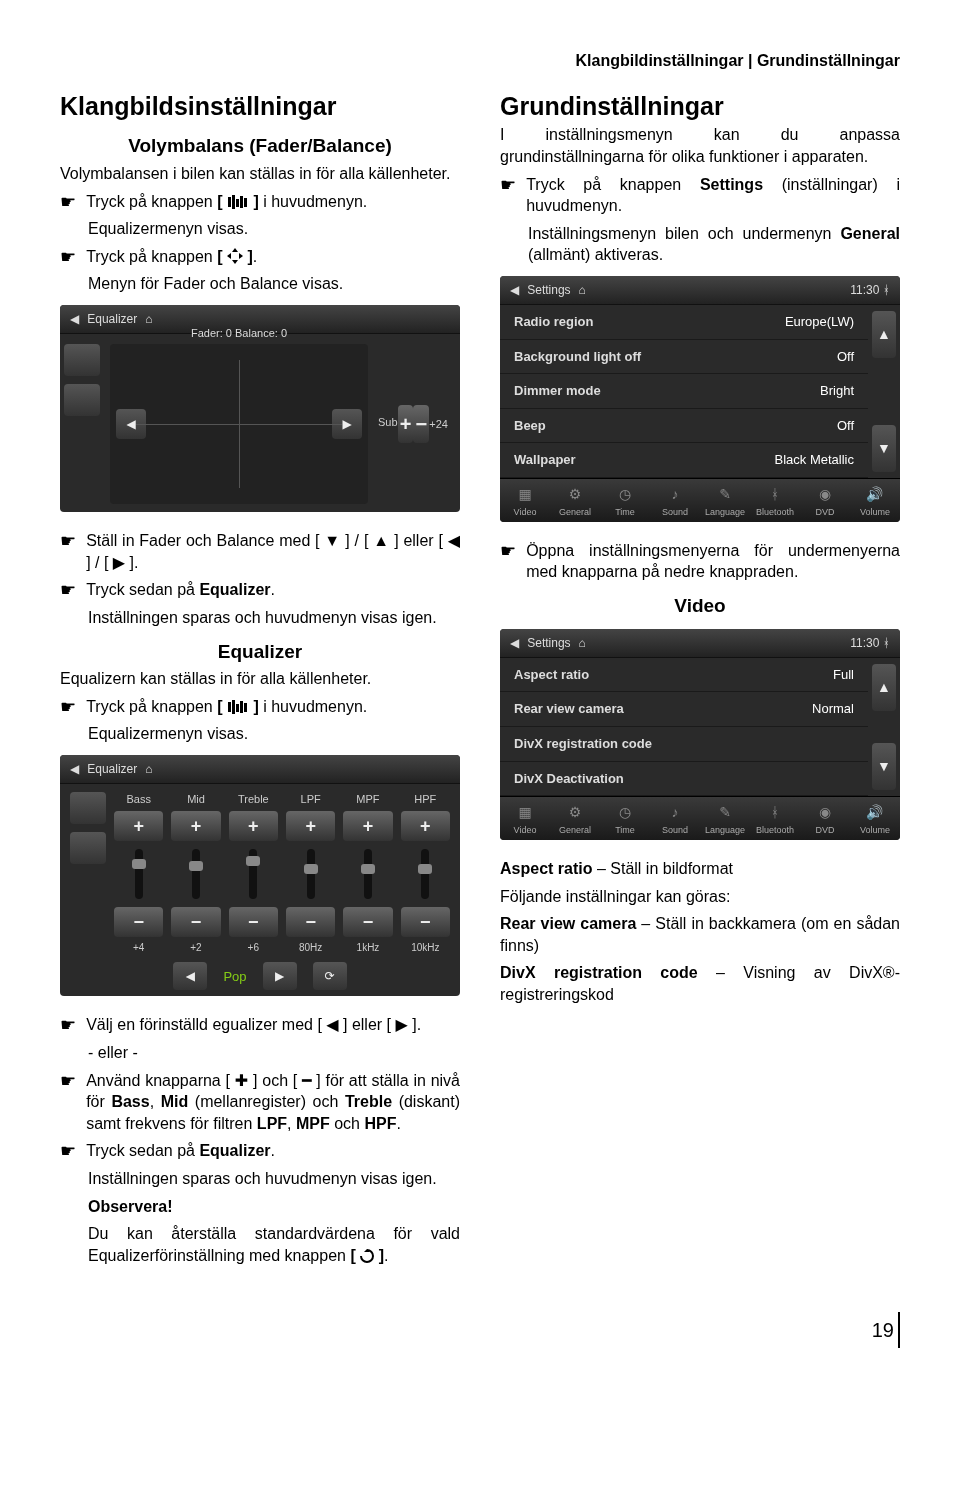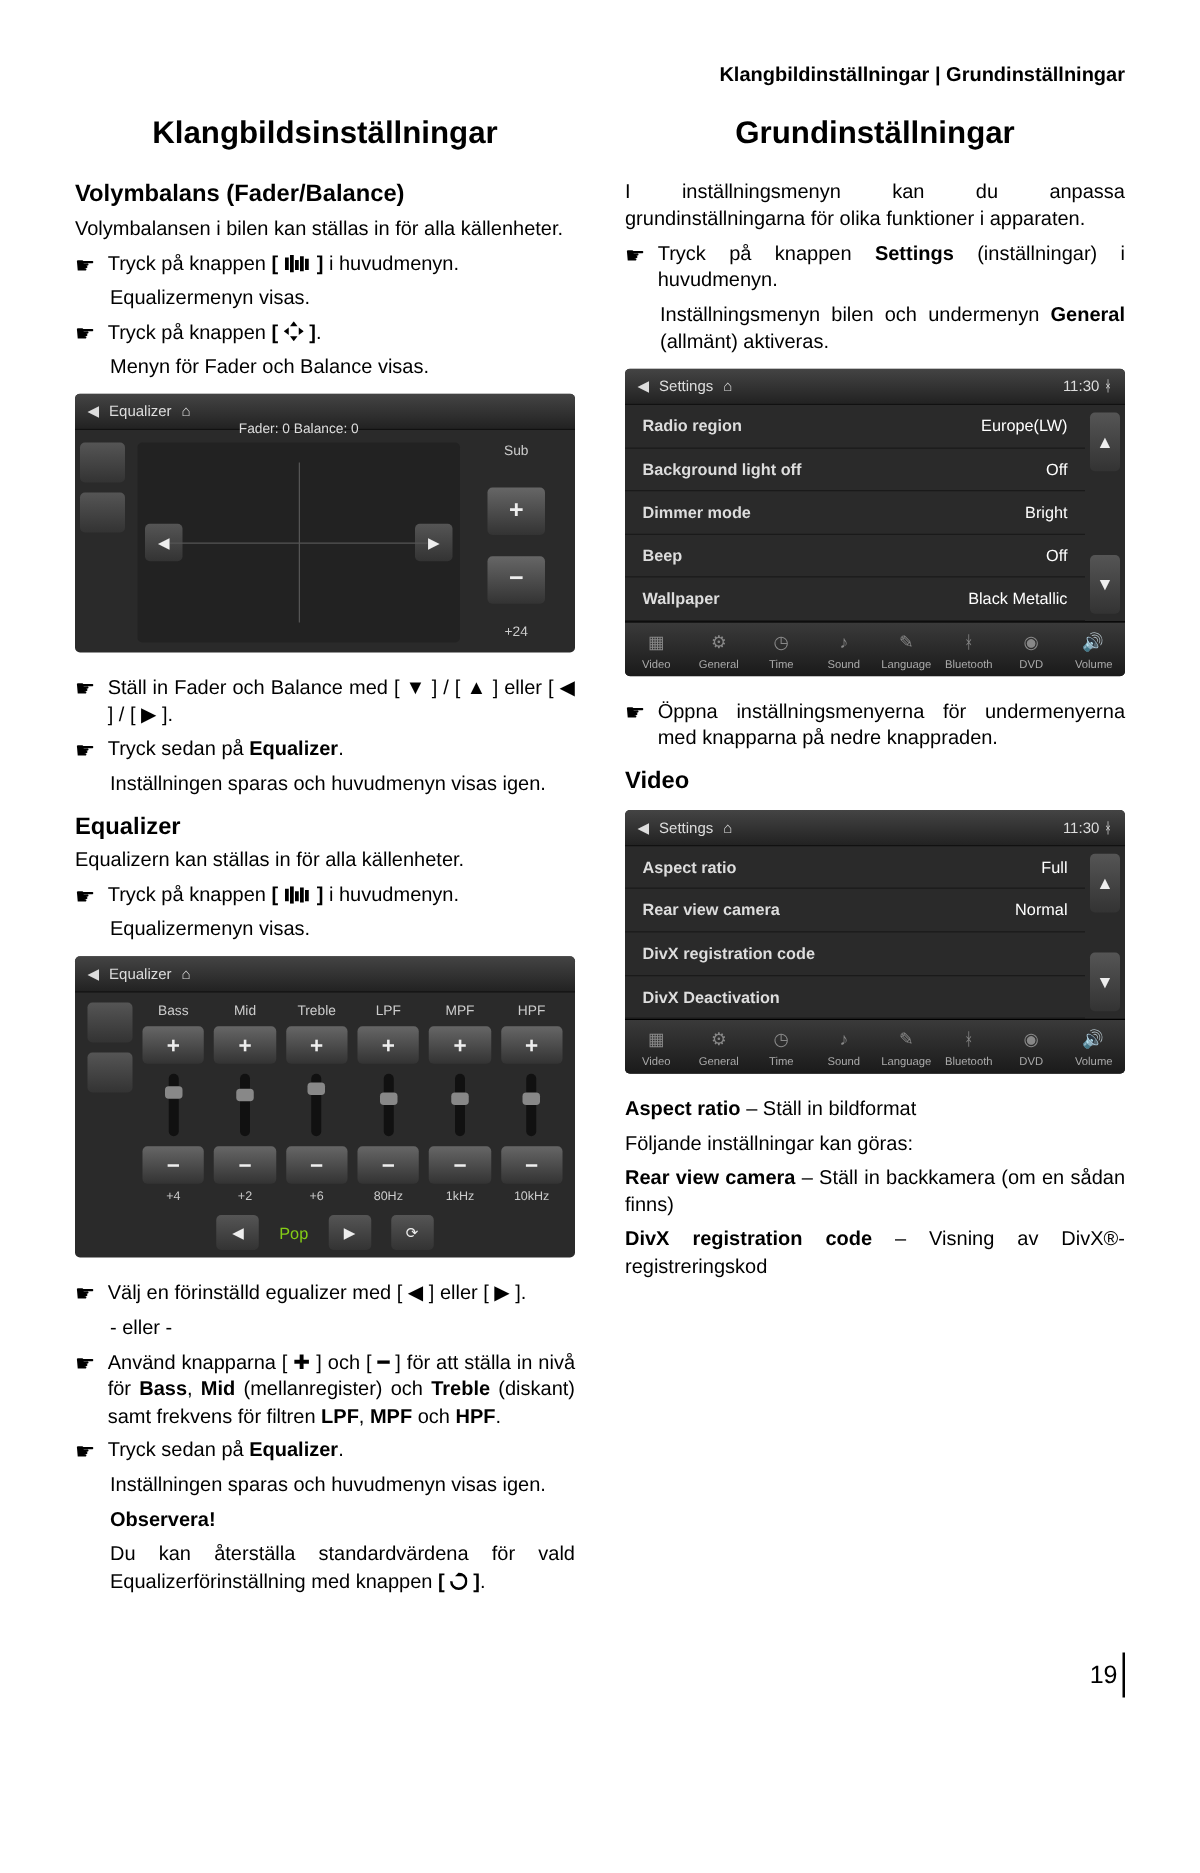--- a/index.html
+++ b/index.html
@@ -22,28 +22,28 @@
     display: flex;
     gap: 40px;
   }
   .col {
     flex: 1;
     min-width: 0;
   }
   h1.section {
     font-size: 25px;
     font-weight: 700;
-    margin-bottom: 20px;
-    text-align: center;
+    margin-bottom: 1px;
   }
   h2.sub {
     font-size: 19px;
     font-weight: 700;
     margin-top: 10px;
     margin-bottom: 4px;
+    text-align: center;
   }
   p.body {
     margin-bottom: 6px;
     text-align: justify;
   }
   .step {
     display: flex;
     align-items: flex-start;
     gap: 10px;
     margin-bottom: 6px;
@@ -182,23 +182,22 @@
   .cross .hnav.l { left: 6px; }
   .cross .hnav.r { right: 6px; }
   .cross .caption {
     position: absolute;
     top: -18px; left: 50%; transform: translateX(-50%);
     font-size: 11px; color: #ddd;
   }
   .subcol {
     width: 70px;
     display: flex;
-    flex-direction: column;
+    flex-direction: row;
     align-items: center;
-    justify-content: space-between;
   }
   .subcol .lbl { font-size: 11px; color:#ccc; margin-bottom:4px; }
   .subcol .pm {
     background: linear-gradient(#666,#333);
     border-radius: 4px;
     width: 46px; height: 38px;
     display:flex; align-items:center; justify-content:center;
     font-size: 20px; color:#eee; font-weight:700;
   }
   .subcol .val { font-size:11px; color:#ccc; }

